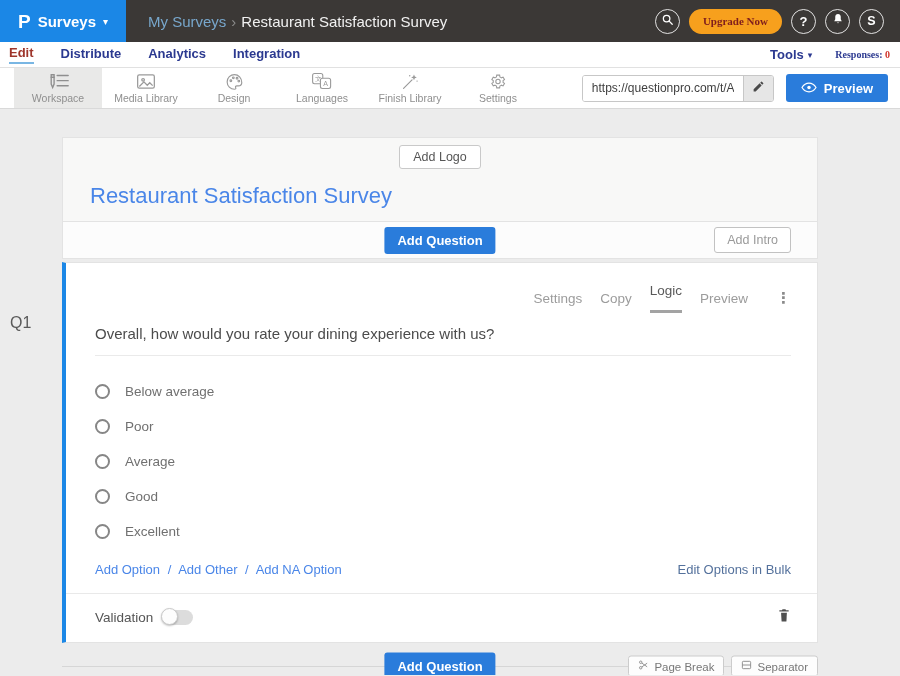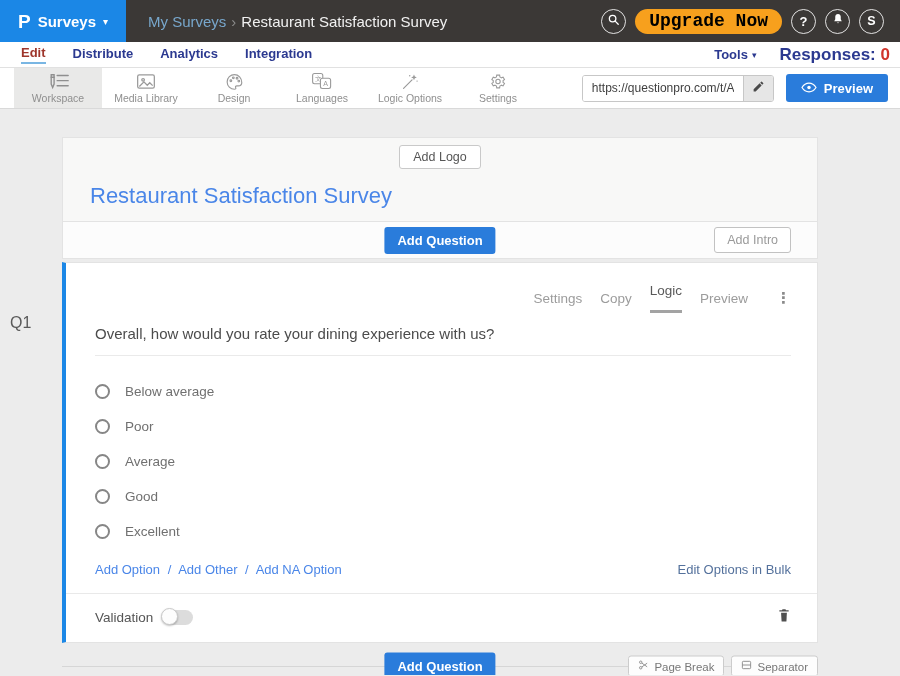--- a/index.html
+++ b/index.html
@@ -13,30 +13,30 @@
   .logo-label { font-size:15px; font-weight:700; }
   .caret { font-size:10px; line-height:1; margin-top:2px; }
   .breadcrumb { display:flex; align-items:flex-end; gap:5px; margin-left:22px; }
   .crumb-link { color:#78a7cc; font-size:15px; cursor:pointer; }
   .crumb-sep { color:#8b8b8b; font-size:15px; }
   .crumb-current { color:#f1f1f1; font-size:15px; }
   .header-right { margin-left:auto; display:flex; align-items:center; gap:9px; margin-right:16px; }
   .circle-btn { width:25px; height:25px; border:1.5px solid rgba(255,255,255,.85); border-radius:50%; background:transparent; color:#fff; display:flex; align-items:center; justify-content:center; cursor:pointer; font-family:inherit; }
   .circle-btn.help { font-size:13px; font-weight:700; }
   .circle-btn.avatar { font-size:12.5px; font-weight:700; }
-  .upgrade { height:25px; padding:0 14px; border:none; border-radius:13px; background:#f7a01d; color:#000000; font-size:18px; font-weight:700; cursor:pointer; font-family:Liberation Mono, monospace; }
+  .upgrade { height:25px; padding:0 14px; border:none; border-radius:13px; background:#f7a01d; color:#7f1d1d; font-size:11px; font-weight:700; cursor:pointer; font-family:Liberation Serif, serif; }
 
   
-  .tabbar { height:26px; background:#fff; border-bottom:1px solid #e1e1e1; display:flex; align-items:center; padding-left:21px; gap:27px; }
+  .tabbar { height:26px; background:#fff; border-bottom:1px solid #e1e1e1; display:flex; align-items:center; padding-left:9px; gap:27px; }
   .tab { color:#2b3990; font-size:13px; font-weight:700; cursor:pointer; padding-bottom:2px; }
   .tab.active { color:#9e352b; border-bottom:2px solid #79b6e3; }
   .tab-right { margin-left:auto; display:flex; align-items:center; gap:23px; padding-right:10px; }
   .tools { color:#2b3990; font-size:13px; font-weight:700; cursor:pointer; display:flex; align-items:center; gap:4px; }
   .tools .caret { font-size:9px; }
-  .responses { color:#2b3990; font-size:17px; font-weight:700; cursor:pointer; }
+  .responses { color:#2b3990; font-size:10px; font-weight:700; cursor:pointer;font-family:Liberation Serif, serif; }
   .responses .count { color:#d0342b; }
 
   
   .toolbar { height:41px; background:#fff; border-bottom:1px solid #d9d9d9; display:flex; align-items:stretch; padding-left:14px; }
   .tool-item { width:88px; display:flex; flex-direction:column; align-items:center; justify-content:center; gap:2px; color:#8f8f8f; font-size:10.5px; cursor:pointer; }
   .tool-item.active { background:#e9e9e8; }
   .tool-item svg { display:block; }
   .toolbar-right { margin-left:auto; display:flex; align-items:center; gap:12px; margin-right:12px; }
   .url-group { display:flex; align-items:stretch; border:1px solid #c7c7c7; border-radius:3px; overflow:hidden; height:27px; background:#fff; }
   .url-input { border:none; outline:none; width:160px; padding:0 9px; font-size:12px; color:#3f3f3f; font-family:inherit; }
@@ -188,21 +188,21 @@
     </div>
     <div class="tool-item">
       <span>
         <svg width="19" height="17" viewBox="0 0 24 22" fill="none" stroke="#9a9a9a" stroke-width="1.5" stroke-linecap="round">
             <line x1="3" y1="20" x2="14" y2="9"></line>
             <path d="M16.5 2l1.1 2.6L20.2 5.7l-2.6 1.1L16.5 9.4l-1.1-2.6L12.8 5.7l2.6-1.1z" fill="#9a9a9a" stroke="none"></path>
             <circle cx="20.5" cy="10.5" r="0.9" fill="#9a9a9a" stroke="none"></circle>
             <circle cx="11" cy="3.5" r="0.9" fill="#9a9a9a" stroke="none"></circle>
           </svg>
       </span>
-      <span>Logic Options</span>
+      <span>Finish Library</span>
     </div>
     <div class="tool-item">
       <span>
         <svg width="18" height="17" viewBox="0 0 24 24" fill="none" stroke="#9a9a9a" stroke-width="1.5">
             <circle cx="12" cy="12" r="3.1"></circle>
             <path d="M19.2 12c0-.4 0-.8-.1-1.2l2.1-1.6-2-3.4-2.4 1a7.2 7.2 0 0 0-2.1-1.2L14.3 3h-4.1l-.4 2.6a7.2 7.2 0 0 0-2.1 1.2l-2.4-1-2 3.4 2.1 1.6a7.2 7.2 0 0 0 0 2.4l-2.1 1.6 2 3.4 2.4-1c.6.5 1.3.9 2.1 1.2l.4 2.6h4.1l.4-2.6a7.2 7.2 0 0 0 2.1-1.2l2.4 1 2-3.4-2.1-1.6c.1-.4.1-.8.1-1.2z"></path>
           </svg>
       </span>
       <span>Settings</span>
     </div>

